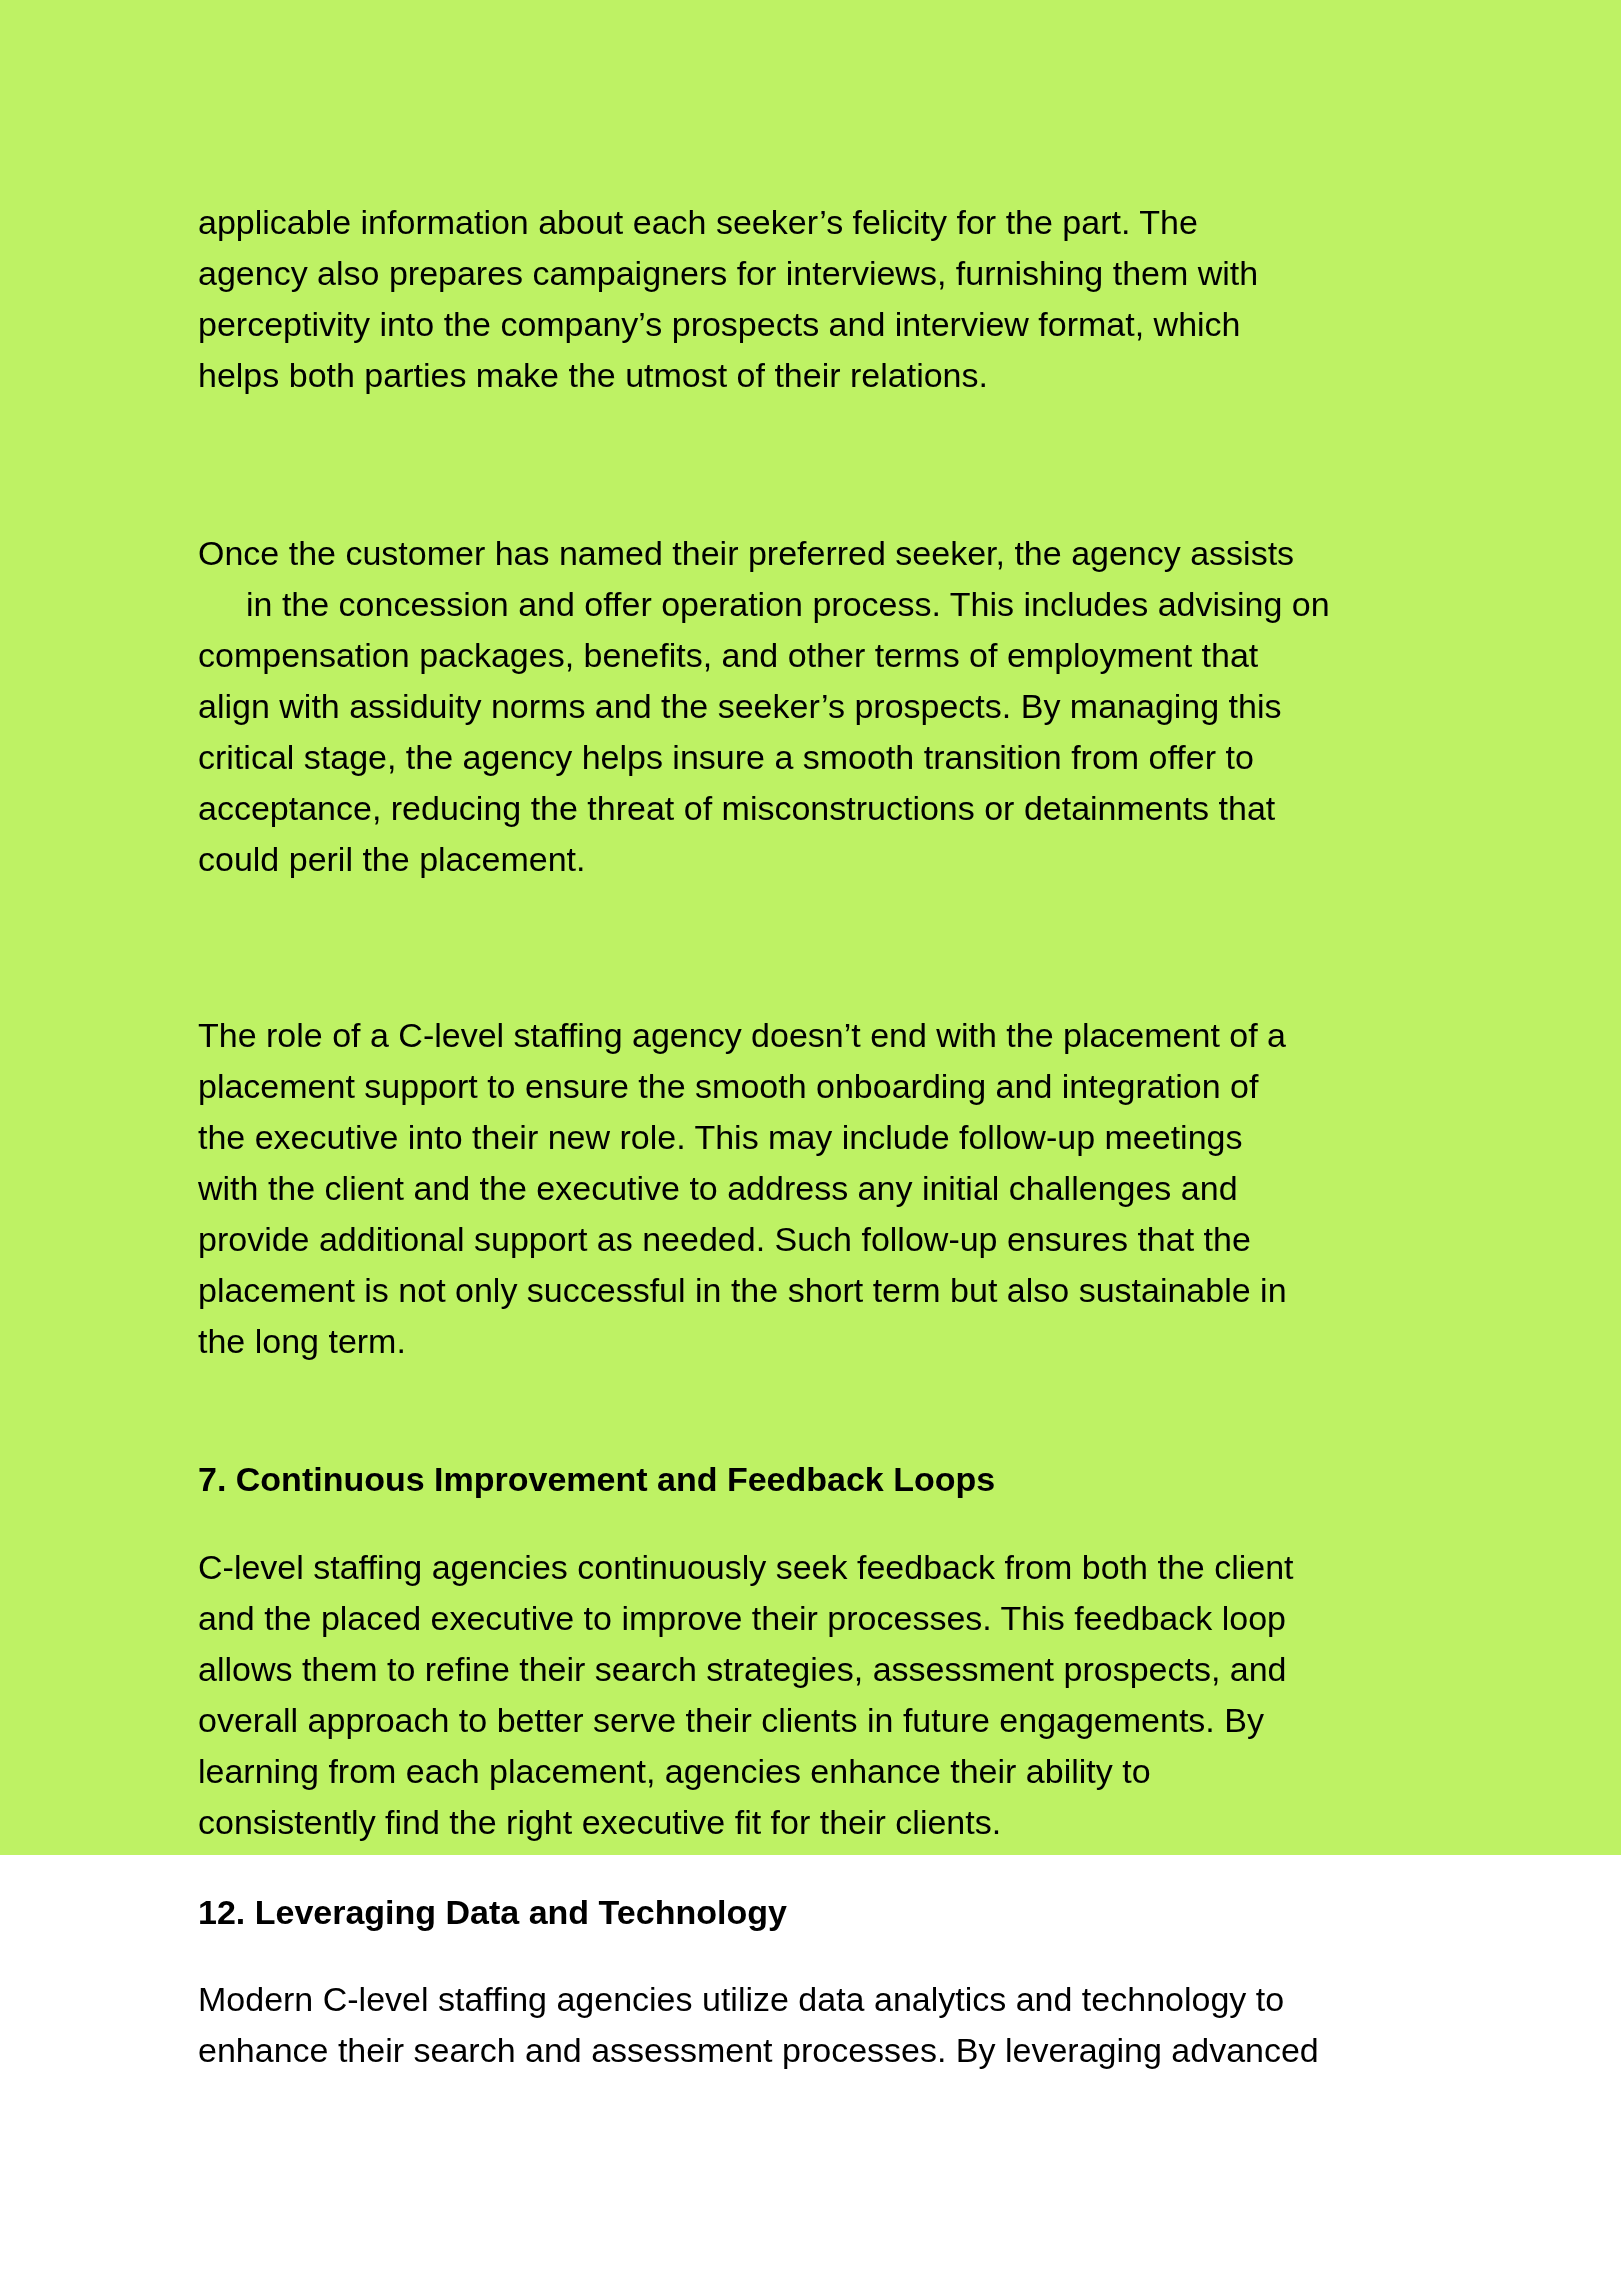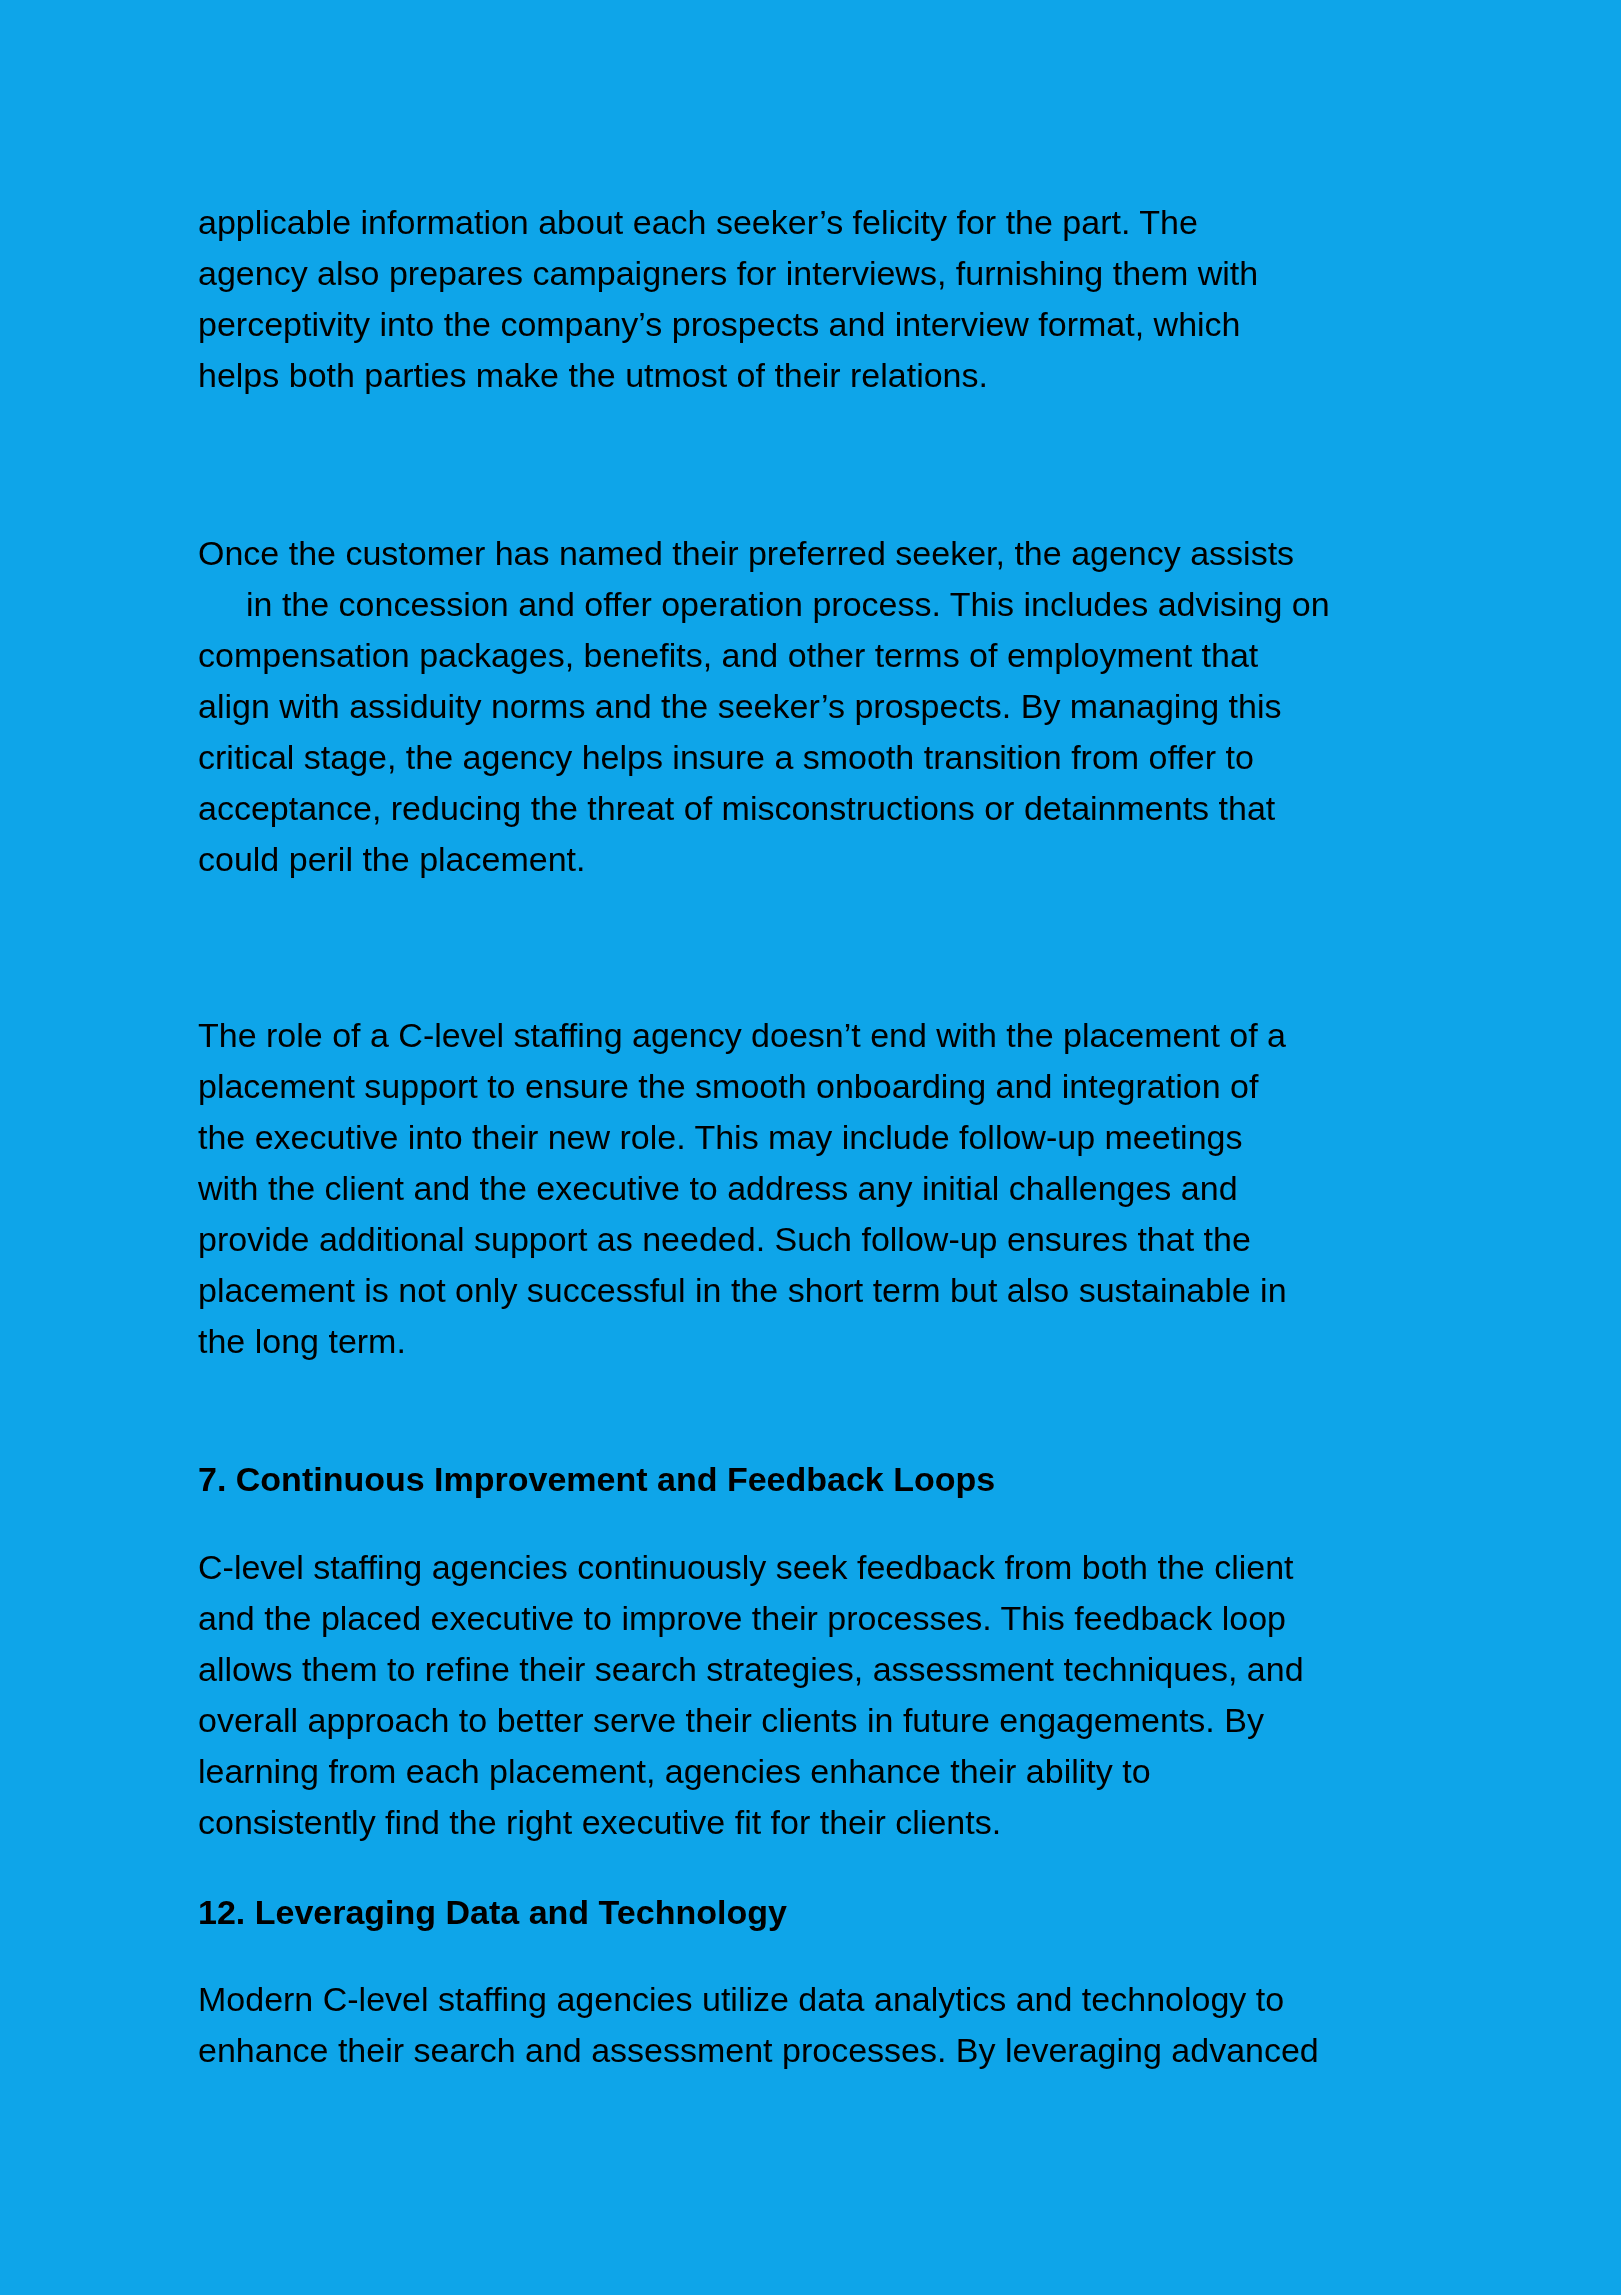--- a/index.html
+++ b/index.html
@@ -1,18 +1,18 @@
 <!DOCTYPE html>
 <html style="font-size:10px"><head>
 <meta charset="utf-8">
 <style>
   html, body { margin: 0; padding: 0; background: #ffffff; }
   body { width: 1622px; height: 2295px; position: relative; overflow: hidden;
          font-family: "Liberation Sans", "DejaVu Sans", sans-serif; color: #000000; }
-  .page { position: absolute; left: 0; top: 0; width: 1622px; height: 2295px; background: #0ea5e9; }
+  .page { position: absolute; left: 0; top: 0; width: 1622px; height: 1855px; background: #bef264; }
   .block { position: absolute; left: 198px; width: 1235px; }
   .line { display: block; white-space: nowrap; height: 51px; line-height: 51px;
           font-size: 34px; transform-origin: left center; }
   .heading .line { font-weight: bold; }
 </style>
 </head>
 <body>
 
 <div class="page">
 
@@ -45,21 +45,21 @@
     <span class="line" style="display: block; width: max-content;">the long term.</span>
   </div>
 
   <div class="block heading" style="top:1454px">
     <span class="line" style="display: block; width: max-content;">7. Continuous Improvement and Feedback Loops</span>
   </div>
 
   <div class="block paragraph" style="top:1542px">
     <span class="line" style="display: block; width: max-content;">C-level staffing agencies continuously seek feedback from both the client</span>
     <span class="line" style="display: block; width: max-content;">and the placed executive to improve their processes. This feedback loop</span>
-    <span class="line" style="display: block; width: max-content;">allows them to refine their search strategies, assessment techniques, and</span>
+    <span class="line" style="display: block; width: max-content;">allows them to refine their search strategies, assessment prospects, and</span>
     <span class="line" style="display: block; width: max-content;">overall approach to better serve their clients in future engagements. By</span>
     <span class="line" style="display: block; width: max-content;">learning from each placement, agencies enhance their ability to</span>
     <span class="line" style="display: block; width: max-content;">consistently find the right executive fit for their clients.</span>
   </div>
 
   <div class="block heading" style="top:1887px">
     <span class="line" style="display: block; width: max-content;">12. Leveraging Data and Technology</span>
   </div>
 
   <div class="block paragraph" style="top:1974px">

